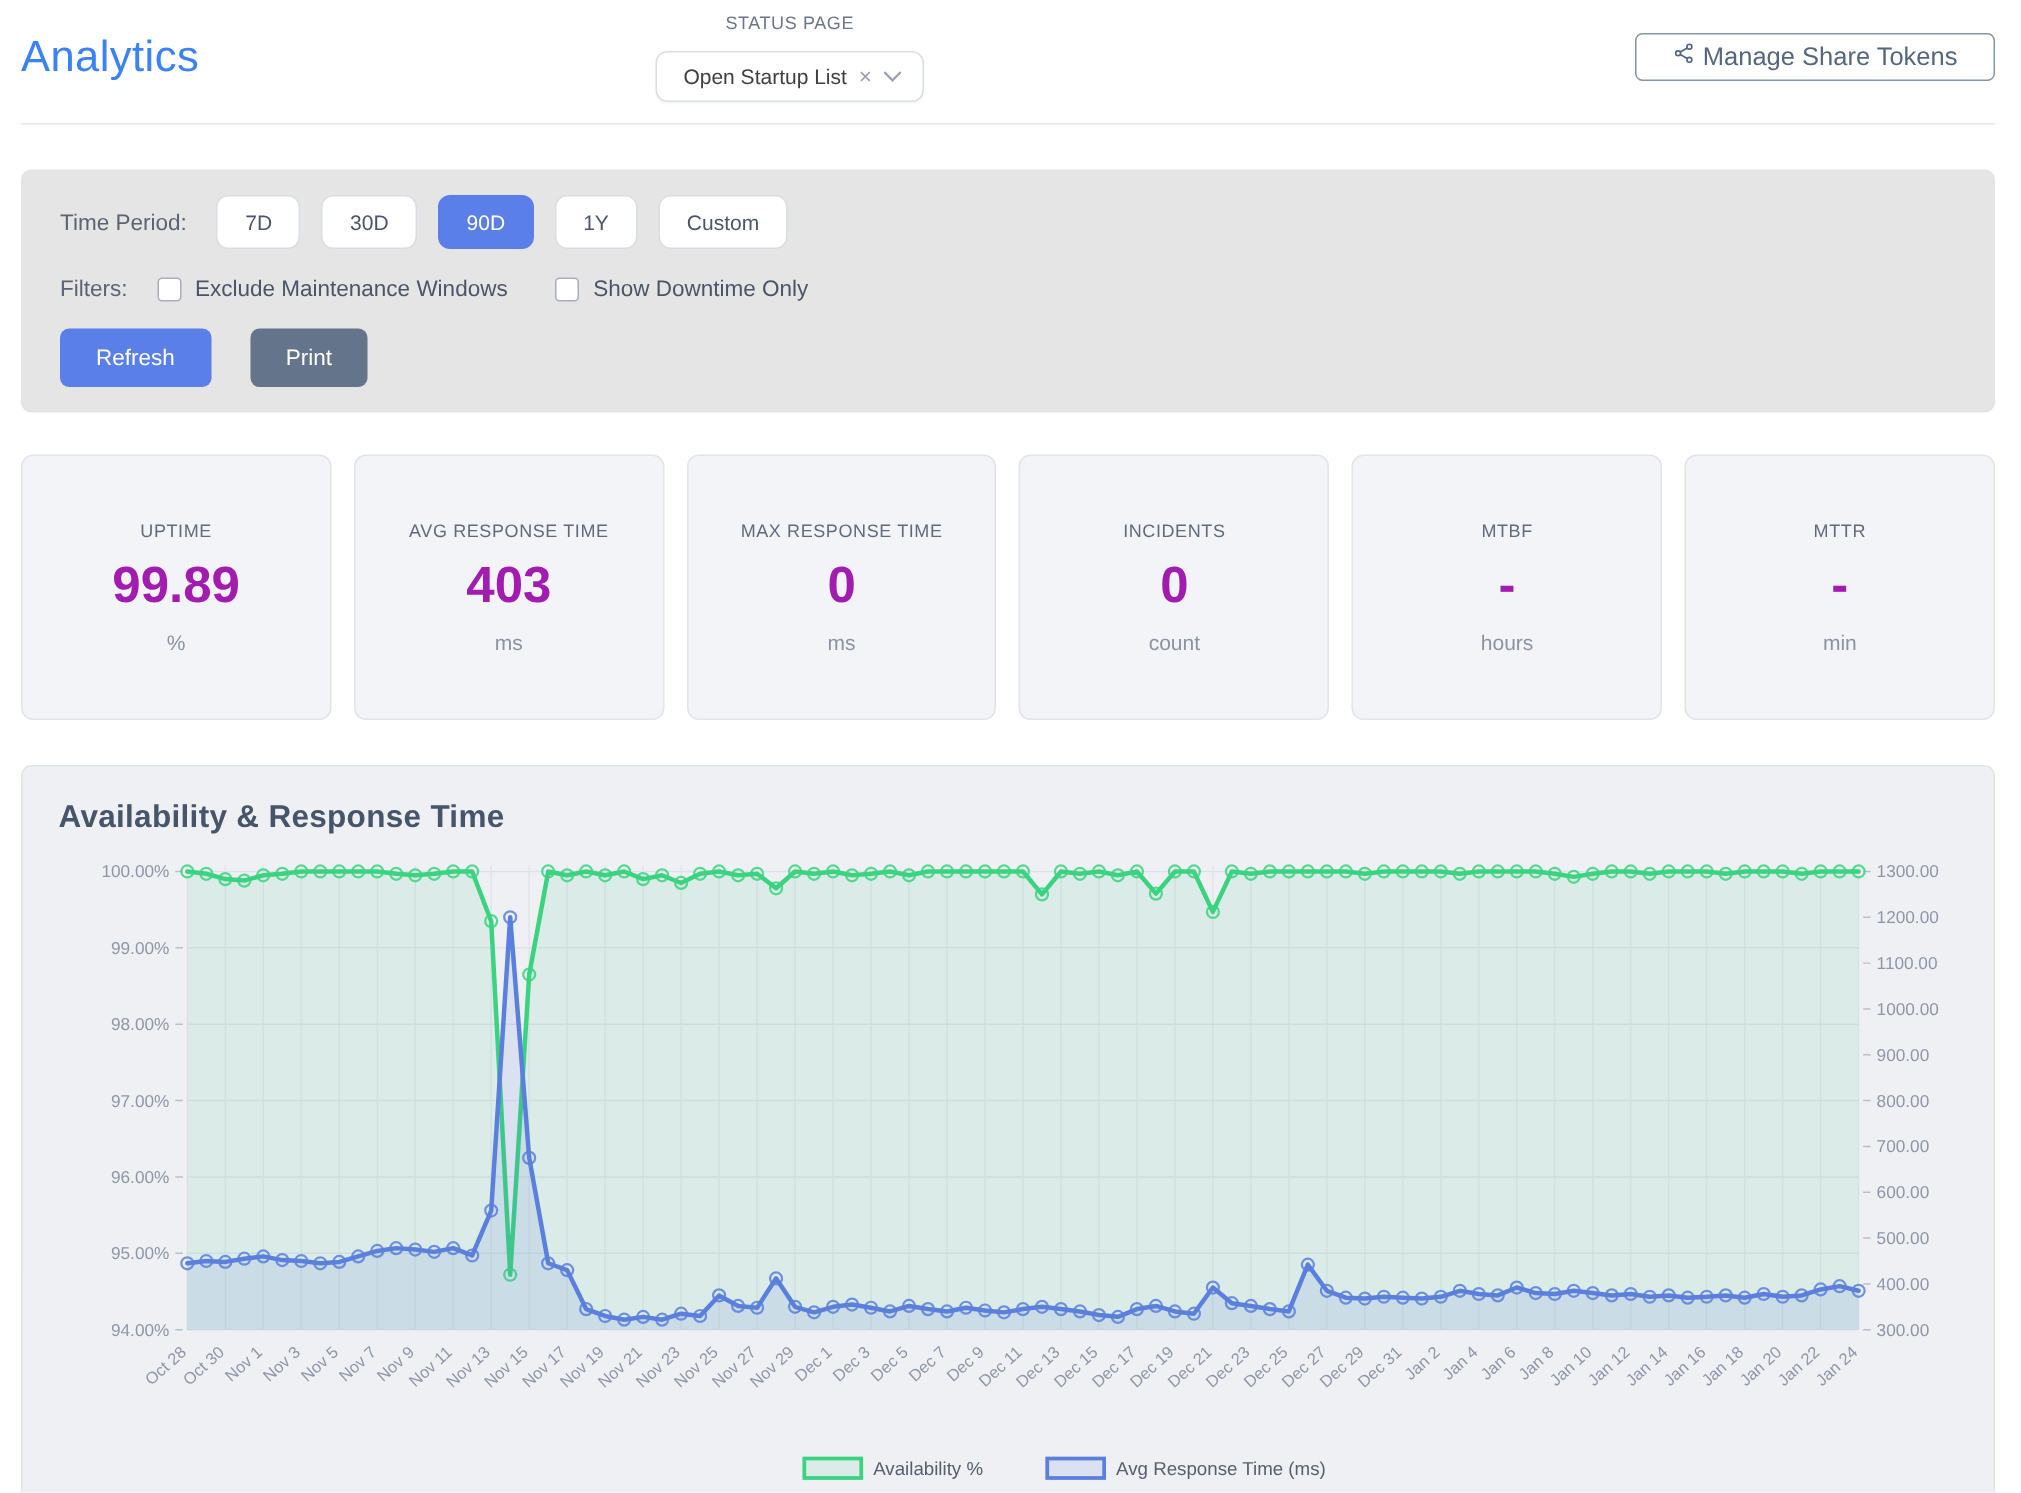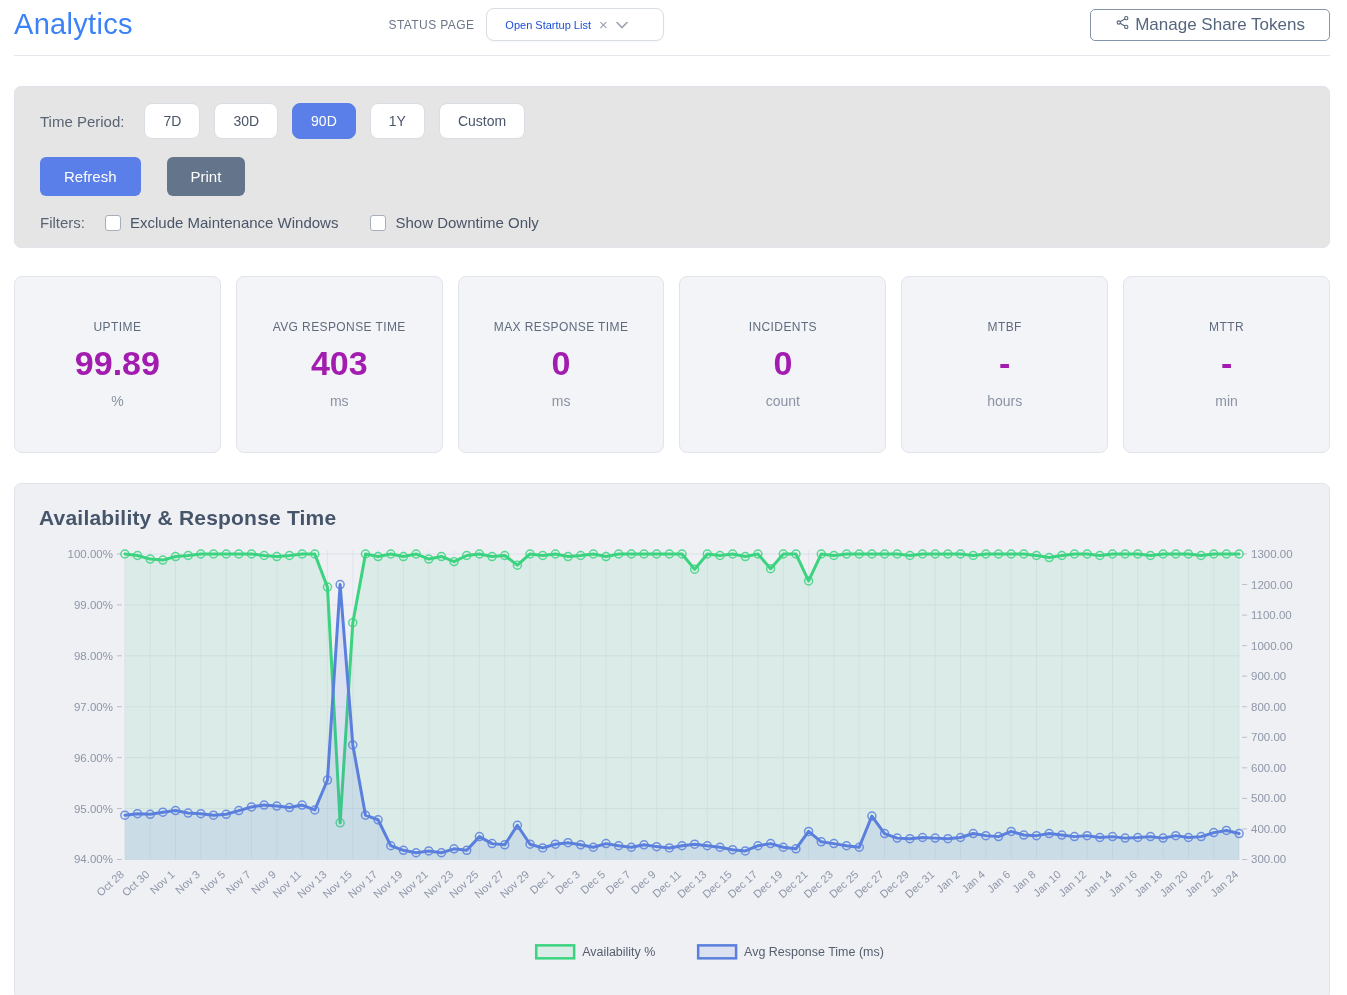--- a/index.html
+++ b/index.html
@@ -7,24 +7,24 @@
   body {
     width: 1347px; height: 995px;
     font-family: "Liberation Sans", sans-serif;
     color:#4a5568;
     padding: 8px 17px 10px 14px;
     overflow: hidden;
   }
   
   .header { display:flex; align-items:center; justify-content:space-between; padding-bottom:14px; border-bottom:1px solid #e4e7ec; }
   .app-title { font-size:29px; font-weight:400; color:#3b82f6; letter-spacing:0.3px; }
-  .status-group { display:flex; align-items:center; gap:12px; margin-right:170px; }
+  .status-group { display:flex; align-items:center; gap:12px; margin-right:170px;flex-direction:column; }
   .status-label { font-size:12px; color:#6b7688; letter-spacing:0.4px; font-weight:400; }
   .status-select { display:flex; align-items:center; gap:8px; background:#fff; border:1px solid #d9dde4; border-radius:8px; padding:8px 14px 8px 18px; min-width:178px; cursor:pointer; box-shadow:0 1px 2px rgba(40,50,70,0.04); }
-  .status-select .val { font-size:11px; color:#1d4ed8; }
+  .status-select .val { font-size:14px; color:#404040; }
   .clear-x { color:#9aa2b1; font-size:15px; line-height:1; cursor:pointer; }
   .chev { width:12px; height:8px; }
   .manage-btn { display:flex; align-items:flex-start; gap:5px; background:#fff; border:1px solid #8494aa; border-radius:5px; padding:5px 24px; font-size:17px; color:#55667e; cursor:pointer; }
   .share-ic { width:15px; height:15px; }
 
   
   .panel { border:1px solid #e0e3ea; border-radius:7px; }
   .filter-panel { margin-top:30px; background:#e5e5e5; padding:16px 25px; }
   .frow { display:flex; align-items:center; gap:14px; }
   .frow + .frow { margin-top:18px; }
@@ -82,33 +82,33 @@
 <div class="panel filter-panel">
   <div class="frow">
     <span class="flabel">Time Period:</span>
     <button class="tp-btn">7D</button>
     <button class="tp-btn">30D</button>
     <button class="tp-btn active">90D</button>
     <button class="tp-btn">1Y</button>
     <button class="tp-btn">Custom</button>
   </div>
   <div class="frow">
-    <button class="action-btn refresh">Refresh</button>
-    <button class="action-btn print">Print</button>
-  </div>
-  <div class="frow">
     <span class="flabel">Filters:</span>
     <span class="chk-item">
       <span class="chk-box"></span>
       <span class="chk-label">Exclude Maintenance Windows</span>
     </span>
     <span class="chk-item">
       <span class="chk-box"></span>
       <span class="chk-label">Show Downtime Only</span>
     </span>
+  </div>
+  <div class="frow">
+    <button class="action-btn refresh">Refresh</button>
+    <button class="action-btn print">Print</button>
   </div>
 </div>
 
 <div class="stats-row">
   <div class="stat-card">
     <div class="stat-label">UPTIME</div>
     <div class="stat-value">99.89</div>
     <div class="stat-unit">%</div>
   </div>
   <div class="stat-card">

